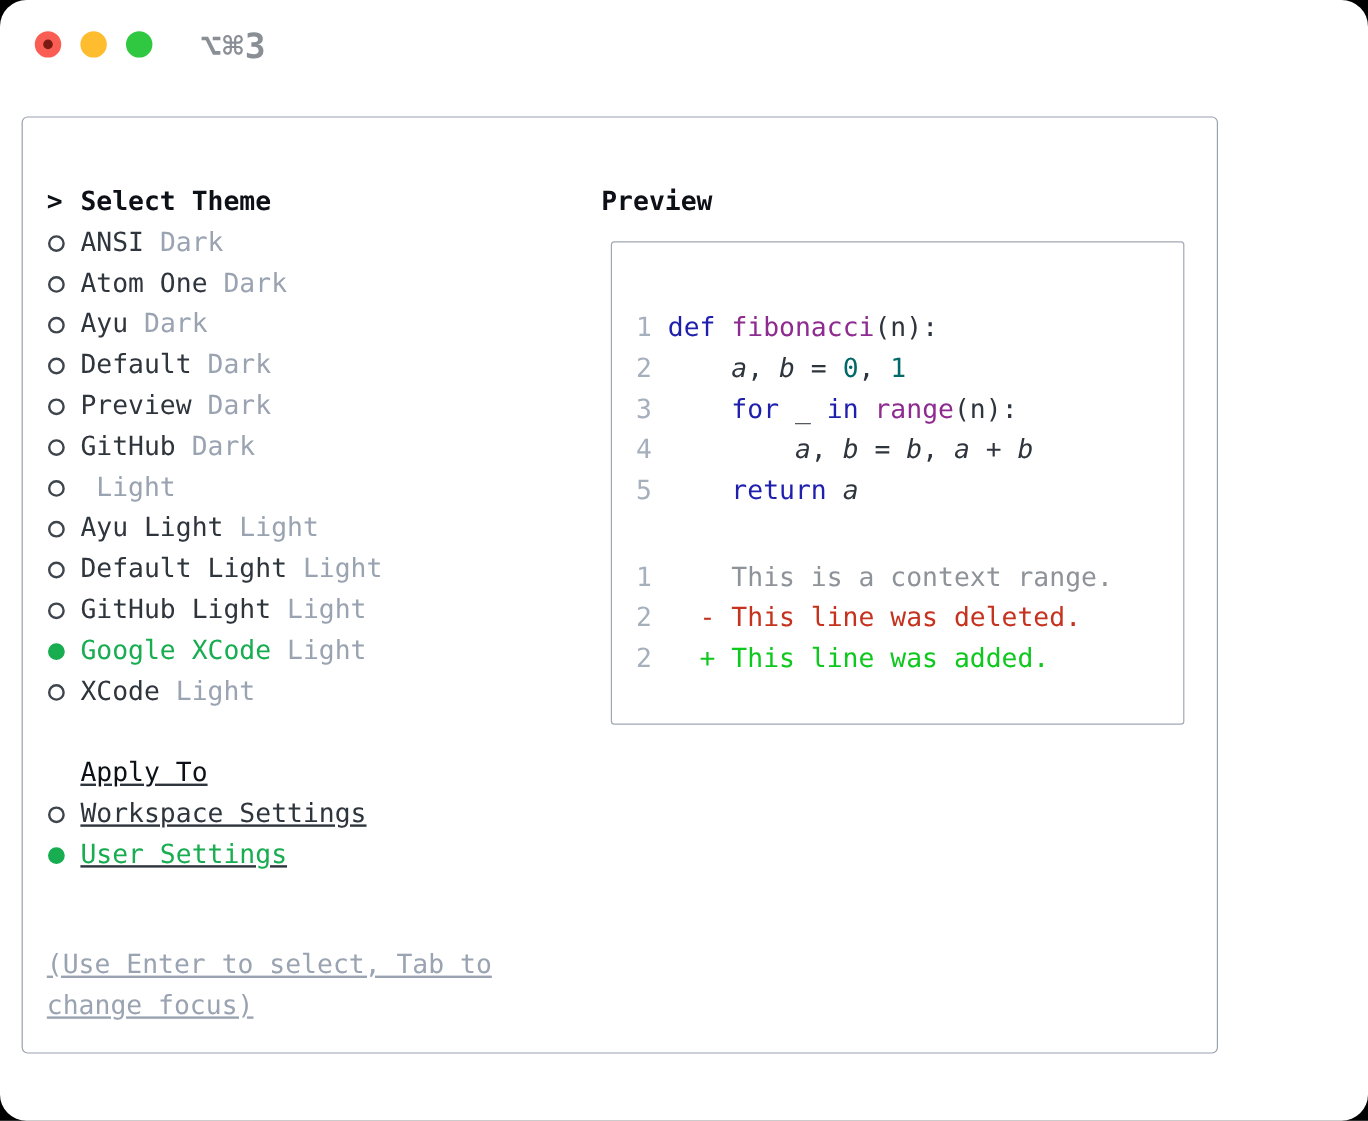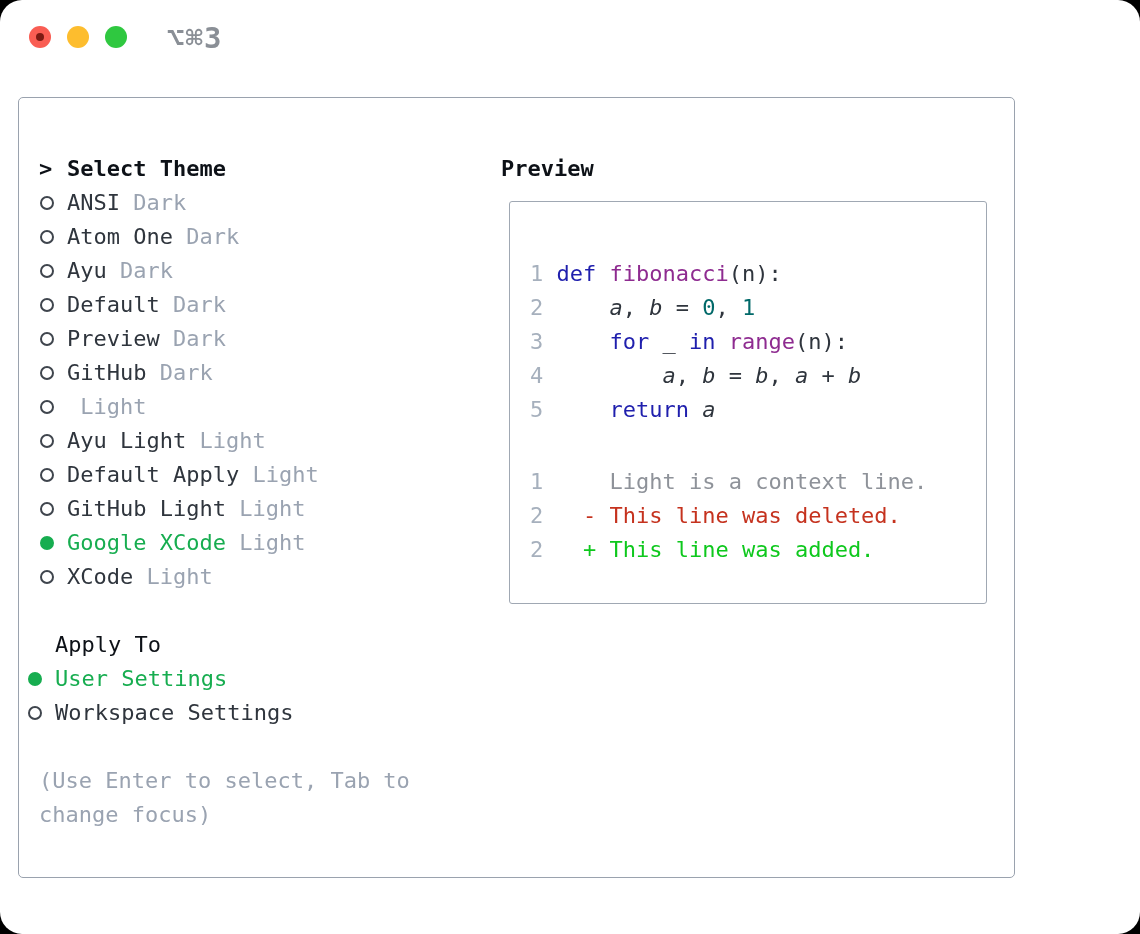--- a/index.html
+++ b/index.html
@@ -45,25 +45,25 @@
     border:2.5px solid var(--ring);
     box-sizing:content-box;
   }
   .ring.on{background:var(--accent);border-color:var(--accent);}
   .caret{font-weight:bold;color:var(--title);}
   .muted{color:var(--muted);}
   .item-name{color:var(--text);}
   .selected .item-name{color:var(--accent);}
   .list-title{font-weight:bold;color:var(--title);}
   .theme-list{position:absolute;left:20px;top:54px;}
-  .apply-block{position:absolute;left:8px;top:530px;}
+  .apply-block{position:absolute;left:20px;top:530px;text-decoration:underline;}
   .apply-title{padding-left:28px;color:var(--title);}
   .help{
-    position:absolute;left:20px;top:666px;width:430px;
-    color:var(--muted);white-space:normal;
+    position:absolute;left:20px;top:690px;width:430px;
+    color:var(--muted);white-space:normal;text-decoration:underline;
   }
   
   .preview-title{
     position:absolute;left:482px;top:54px;
     font-weight:bold;color:var(--title);
   }
   .preview-box{
     position:absolute;left:490px;top:103px;width:478px;height:403px;
     border:1.5px solid var(--preview-border);
     border-radius:3px;
@@ -104,50 +104,50 @@
       </div>
       <div id="theme-items">
           <div class="row"><span class="marker"><span class="ring"></span></span><span class="item-name">ANSI</span><span class="muted"> Dark</span></div>
           <div class="row"><span class="marker"><span class="ring"></span></span><span class="item-name">Atom One</span><span class="muted"> Dark</span></div>
           <div class="row"><span class="marker"><span class="ring"></span></span><span class="item-name">Ayu</span><span class="muted"> Dark</span></div>
           <div class="row"><span class="marker"><span class="ring"></span></span><span class="item-name">Default</span><span class="muted"> Dark</span></div>
           <div class="row"><span class="marker"><span class="ring"></span></span><span class="item-name">Preview</span><span class="muted"> Dark</span></div>
           <div class="row"><span class="marker"><span class="ring"></span></span><span class="item-name">GitHub</span><span class="muted"> Dark</span></div>
           <div class="row"><span class="marker"><span class="ring"></span></span><span class="muted"> Light</span></div>
           <div class="row"><span class="marker"><span class="ring"></span></span><span class="item-name">Ayu Light</span><span class="muted"> Light</span></div>
-          <div class="row"><span class="marker"><span class="ring"></span></span><span class="item-name">Default Apply</span><span class="muted"> Light</span></div>
+          <div class="row"><span class="marker"><span class="ring"></span></span><span class="item-name">Default Light</span><span class="muted"> Light</span></div>
           <div class="row"><span class="marker"><span class="ring"></span></span><span class="item-name">GitHub Light</span><span class="muted"> Light</span></div>
           <div class="row selected"><span class="marker"><span class="ring on"></span></span><span class="item-name">Google XCode</span><span class="muted"> Light</span></div>
           <div class="row"><span class="marker"><span class="ring"></span></span><span class="item-name">XCode</span><span class="muted"> Light</span></div>
         </div>
     </div>
 
     <div class="apply-block">
       <div class="row apply-title">Apply To</div>
       <div id="apply-items">
+          <div class="row"><span class="marker"><span class="ring"></span></span><span class="item-name">Workspace Settings</span></div>
           <div class="row selected"><span class="marker"><span class="ring on"></span></span><span class="item-name">User Settings</span></div>
-          <div class="row"><span class="marker"><span class="ring"></span></span><span class="item-name">Workspace Settings</span></div>
         </div>
     </div>
 
     <div class="help">(Use Enter to select, Tab to change focus)</div>
 
     <div class="row preview-title">Preview</div>
 
     <div class="preview-box">
       <div class="preview-code">
         <div id="code-lines">
             <div class="pline"><span class="lnum">1</span><span><span class="kw">def</span><span> </span><span class="fn">fibonacci</span><span>(n):</span></span></div>
             <div class="pline"><span class="lnum">2</span><span><span>    </span><span class="var">a</span><span>, </span><span class="var">b</span><span> = </span><span class="lit">0</span><span>, </span><span class="lit">1</span></span></div>
             <div class="pline"><span class="lnum">3</span><span><span>    </span><span class="kw">for</span><span> _ </span><span class="kw">in</span><span> </span><span class="fn">range</span><span>(n):</span></span></div>
             <div class="pline"><span class="lnum">4</span><span><span>        </span><span class="var">a</span><span>, </span><span class="var">b</span><span> = </span><span class="var">b</span><span>, </span><span class="var">a</span><span> + </span><span class="var">b</span></span></div>
             <div class="pline"><span class="lnum">5</span><span><span>    </span><span class="kw">return</span><span> </span><span class="var">a</span></span></div>
           </div>
         <div id="diff-lines" class="diff-block">
-            <div class="pline"><span class="lnum">1</span><span><span class="ctx">    Light is a context line.</span></span></div>
+            <div class="pline"><span class="lnum">1</span><span><span class="ctx">    This is a context range.</span></span></div>
             <div class="pline"><span class="lnum">2</span><span><span class="del">  - This line was deleted.</span></span></div>
             <div class="pline"><span class="lnum">2</span><span><span class="add">  + This line was added.</span></span></div>
           </div>
       </div>
     </div>
 
   </div>
 </div>
 
 </body></html>

